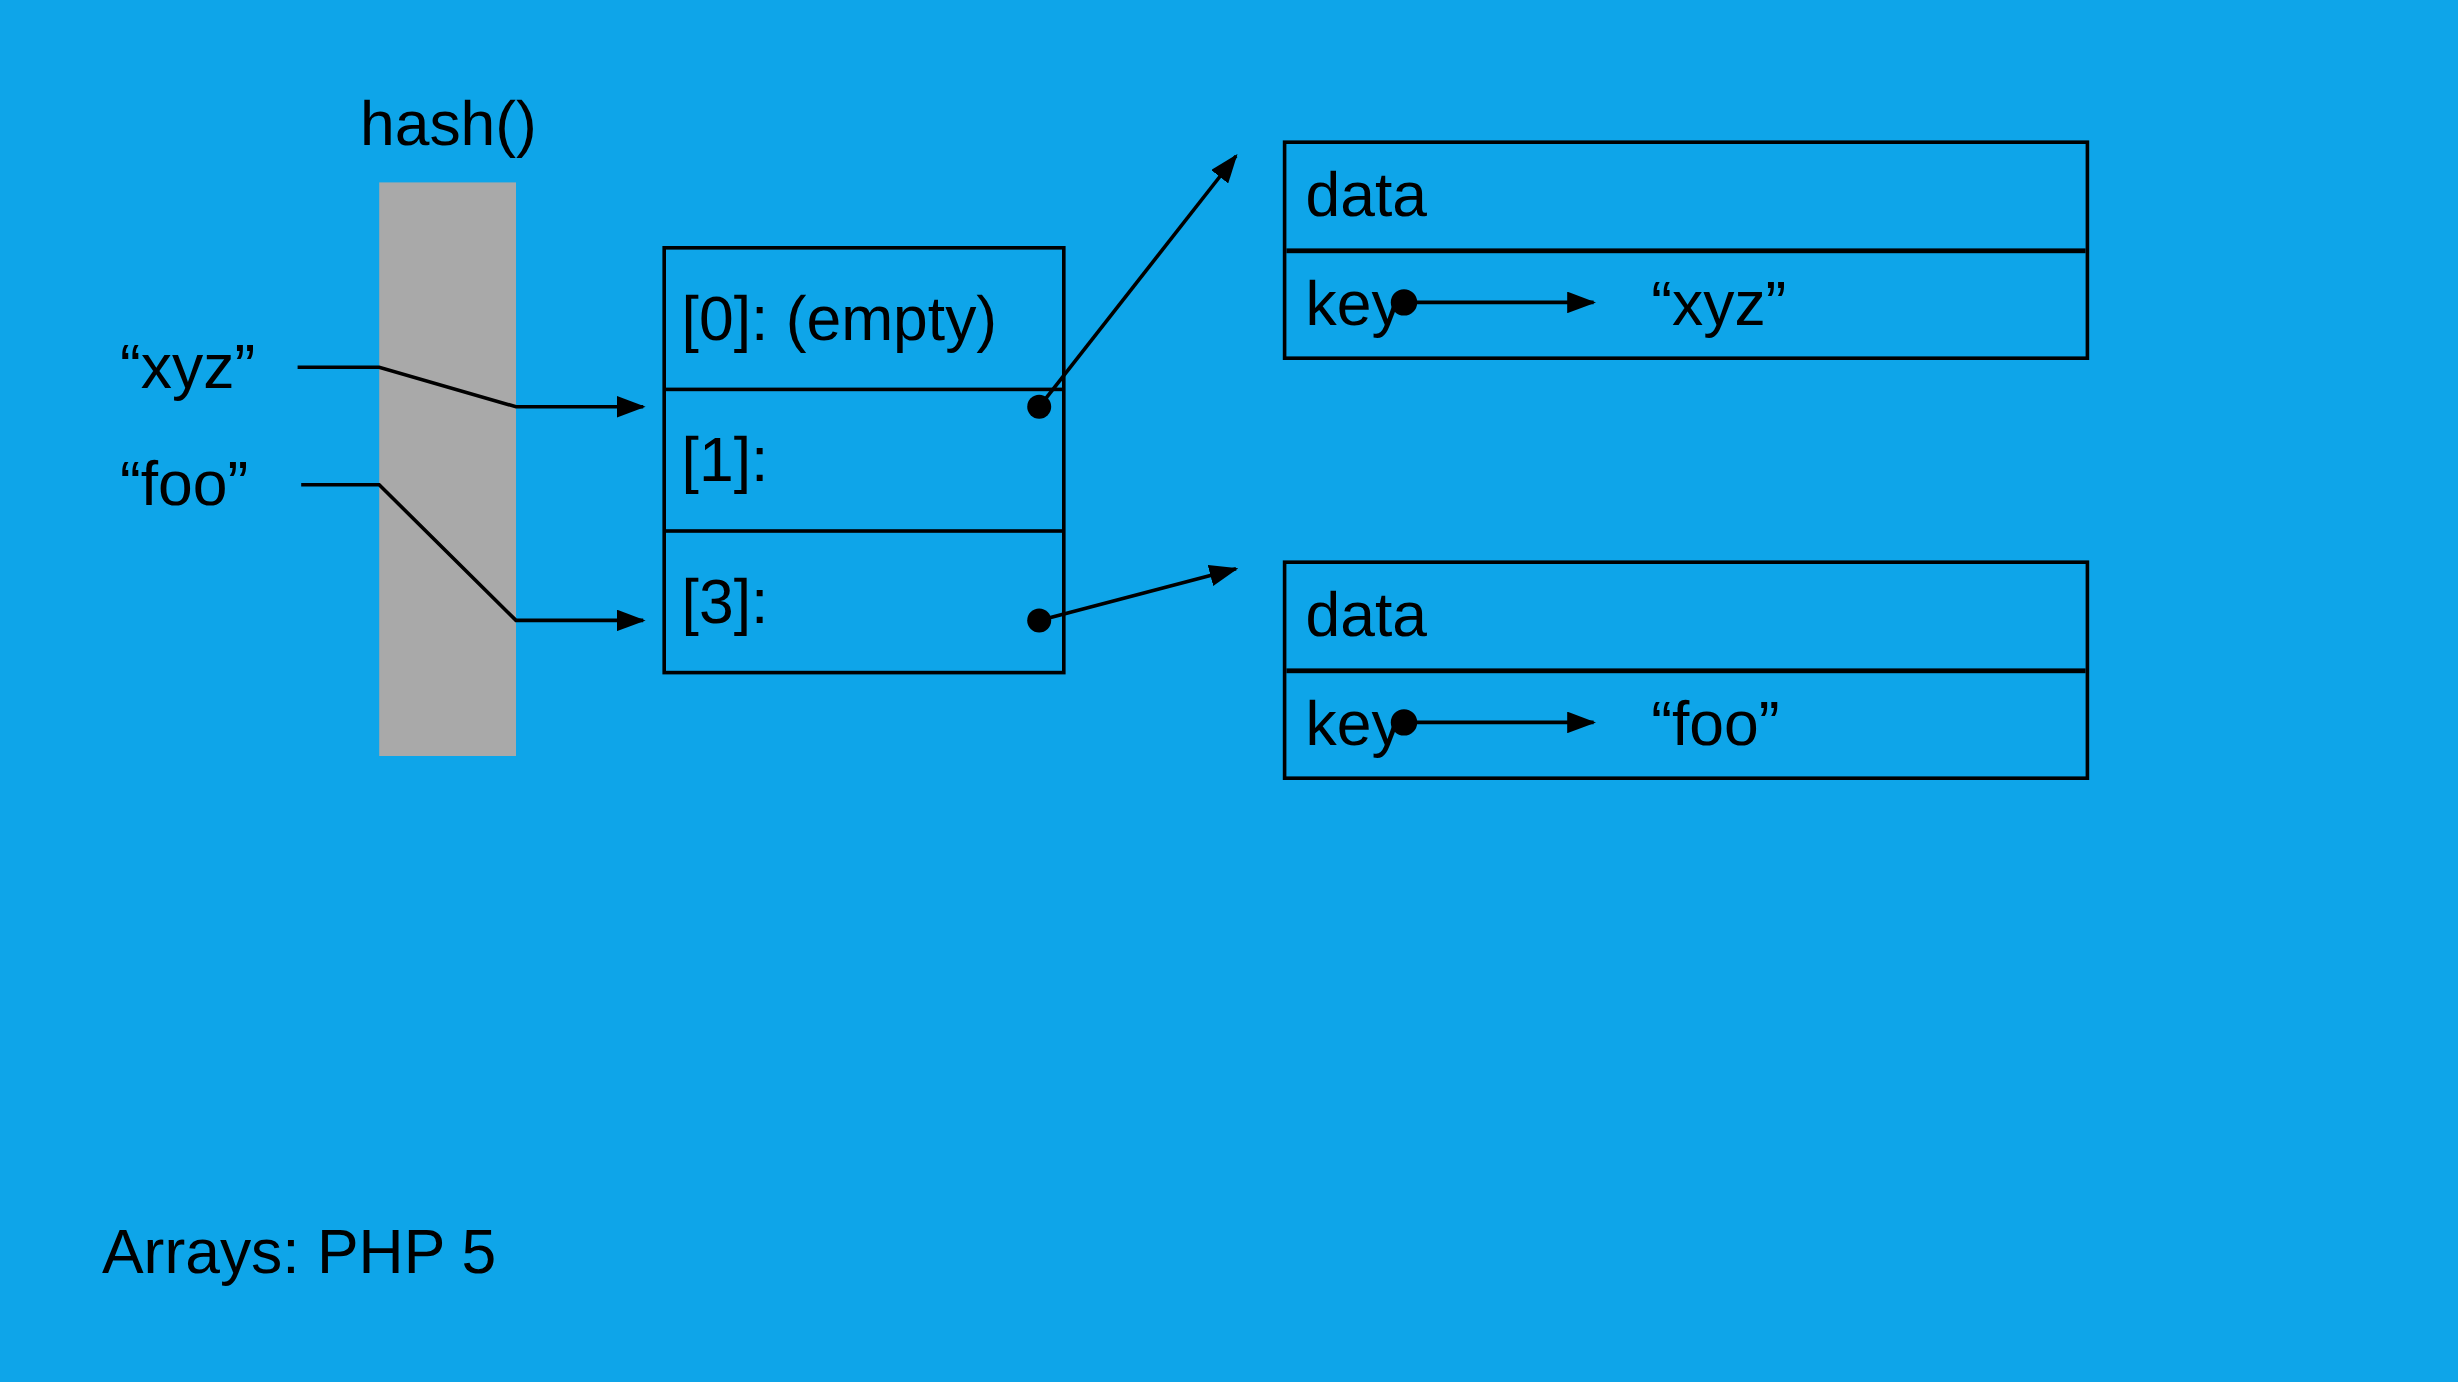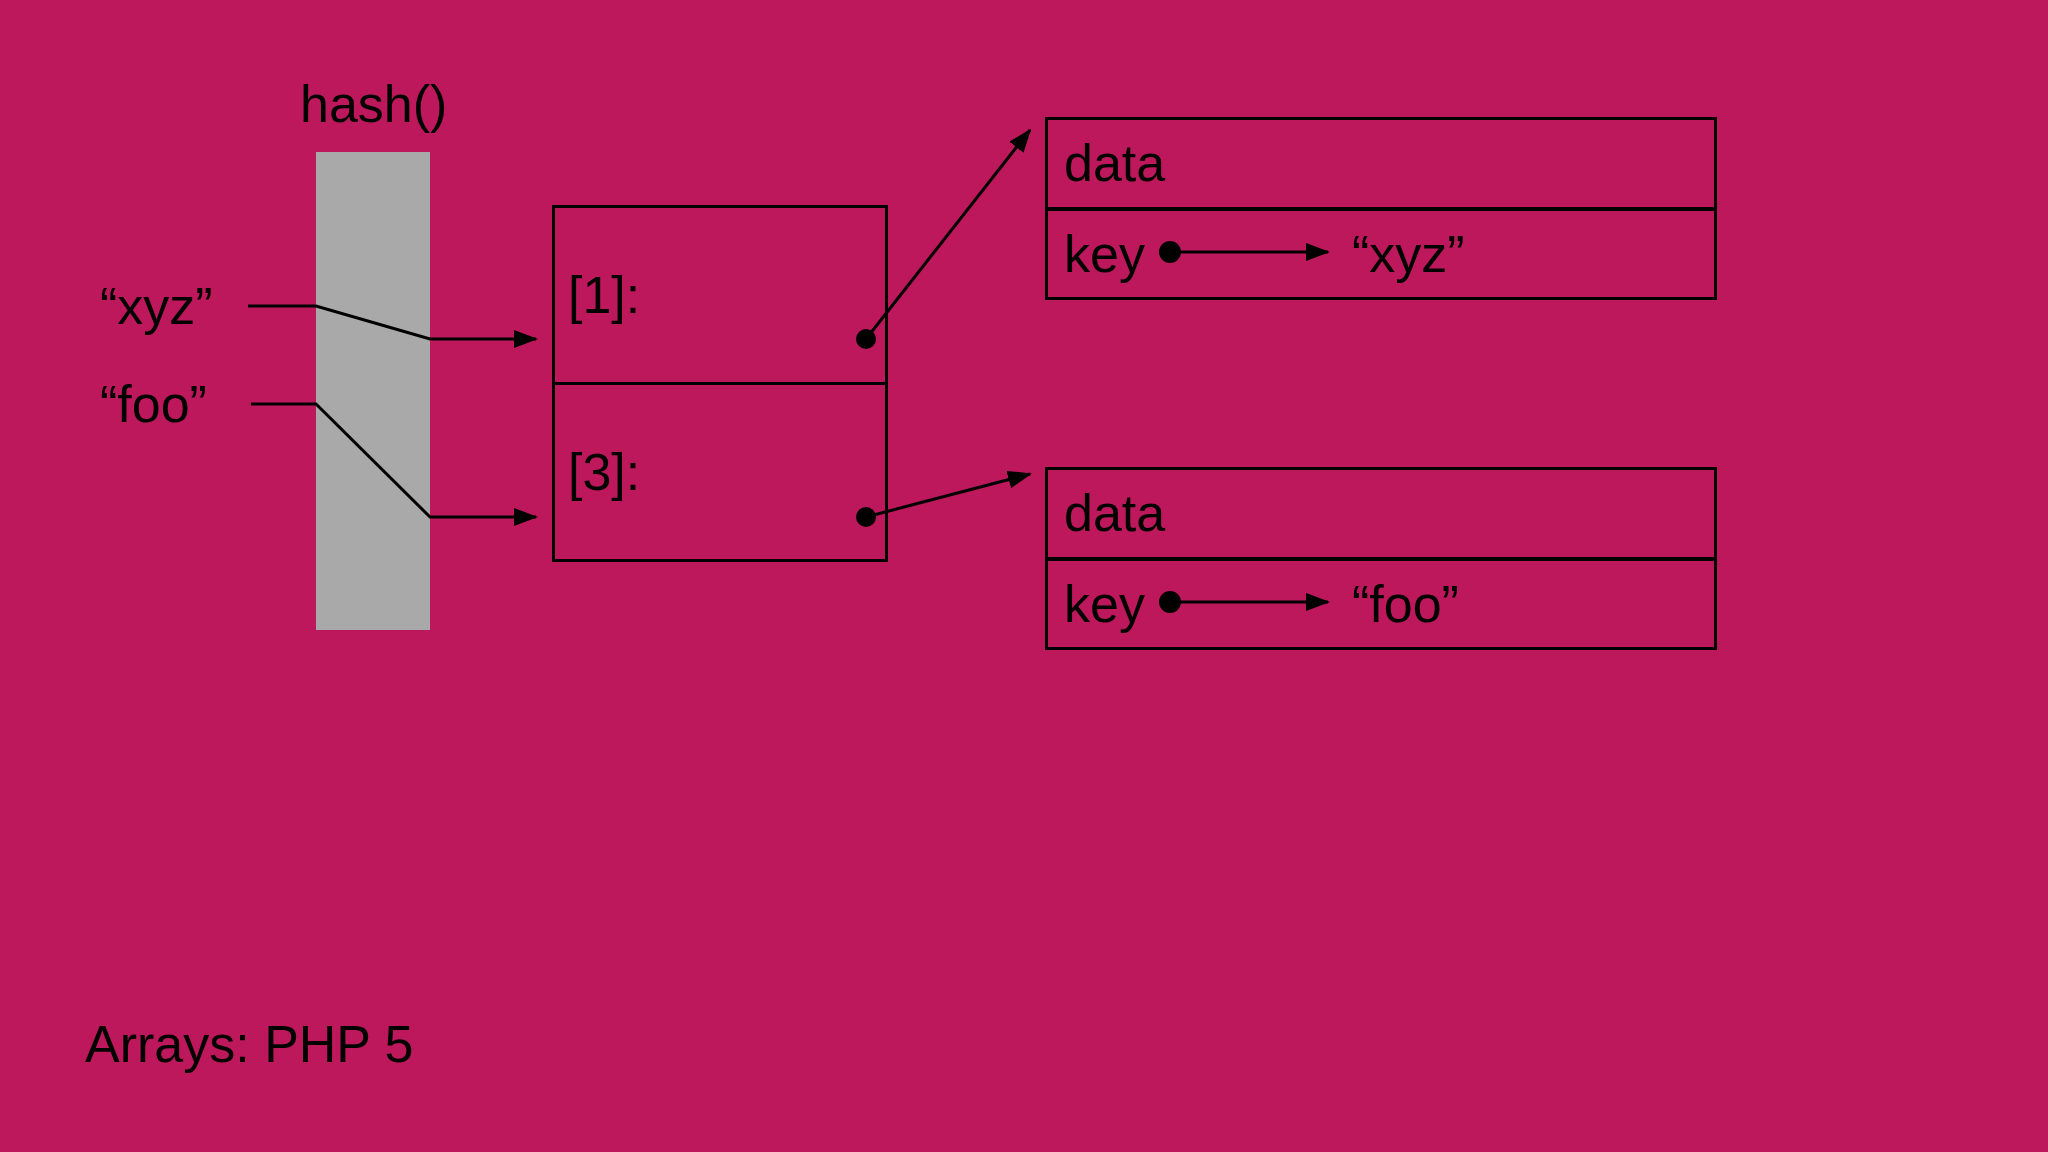--- a/index.html
+++ b/index.html
@@ -1,20 +1,20 @@
 <!DOCTYPE html>
 <html><head>
 <meta charset="utf-8">
 <style>
   * { margin: 0; padding: 0; box-sizing: border-box; }
   html, body { width: 2048px; height: 1152px; }
   body { font-family: "Liberation Sans", "DejaVu Sans", sans-serif; color: #000; }
   .slide {
     position: relative; width: 2048px; height: 1152px;
-    background: #be185d; overflow: hidden;
+    background: #0ea5e9; overflow: hidden;
   }
   .abs { position: absolute; }
 
   .hash-label {
     left: 300px; top: 74px; font-size: 52px; line-height: 60px;
     letter-spacing: 0px;
   }
   .input-label { font-size: 52px; line-height: 56px; }
   .input-xyz { left: 100px; top: 278px; }
   .input-foo { left: 100px; top: 376px; }
@@ -25,21 +25,21 @@
     background: transparent;
   }
   .hash-table .slot {
     flex: 1 1 0; display: flex; align-items: center;
     padding-left: 13px; font-size: 52px;
   }
   .hash-table .slot + .slot { border-top: 3px solid #000; }
 
   .bucket {
     width: 672px; height: 183px; border: 3px solid #000;
-    display: flex; flex-direction: column; background: transparent;
+    display: flex; flex-direction: column; background: transparent; margin-left: 24px;
   }
   .bucket-1 { left: 1045px; top: 117px; }
   .bucket-2 { left: 1045px; top: 467px; }
   .bucket .row {
     flex: 1 1 0; position: relative; display: flex; align-items: center;
     padding-left: 16px; font-size: 52px;
   }
   .bucket .row-key { border-top: 4px solid #000000; text-align: right; }
   .bucket .key-value {
     position: absolute; left: 304px; top: 50%;
@@ -87,20 +87,23 @@
     <line x1="1170" y1="602" x2="1328" y2="602" stroke="#000" stroke-width="3" marker-end="url(#arrow)"></line>
   </svg>
 
   <div class="abs hash-label htext">hash()</div>
 
   <div class="abs input-label input-xyz htext">“xyz”</div>
   <div class="abs input-label input-foo htext">“foo”</div>
 
   <div class="abs hash-table">
     <div class="slot">
+      <span class="htext">[0]: (empty)</span>
+    </div>
+    <div class="slot">
       <span class="htext">[1]:</span>
     </div>
     <div class="slot">
       <span class="htext">[3]:</span>
     </div>
   </div>
 
   <div class="abs bucket bucket-1">
     <div class="row row-data">
       <span class="htext">data</span>

